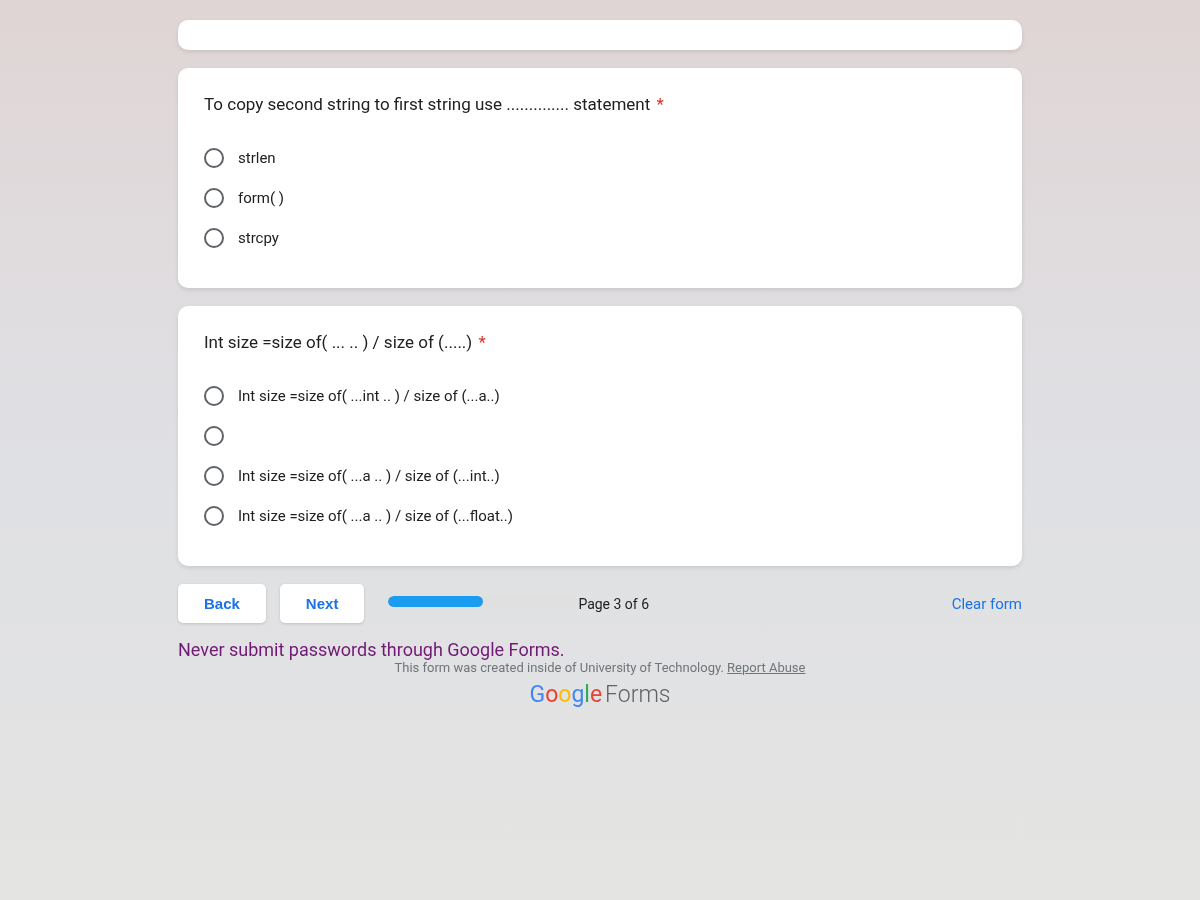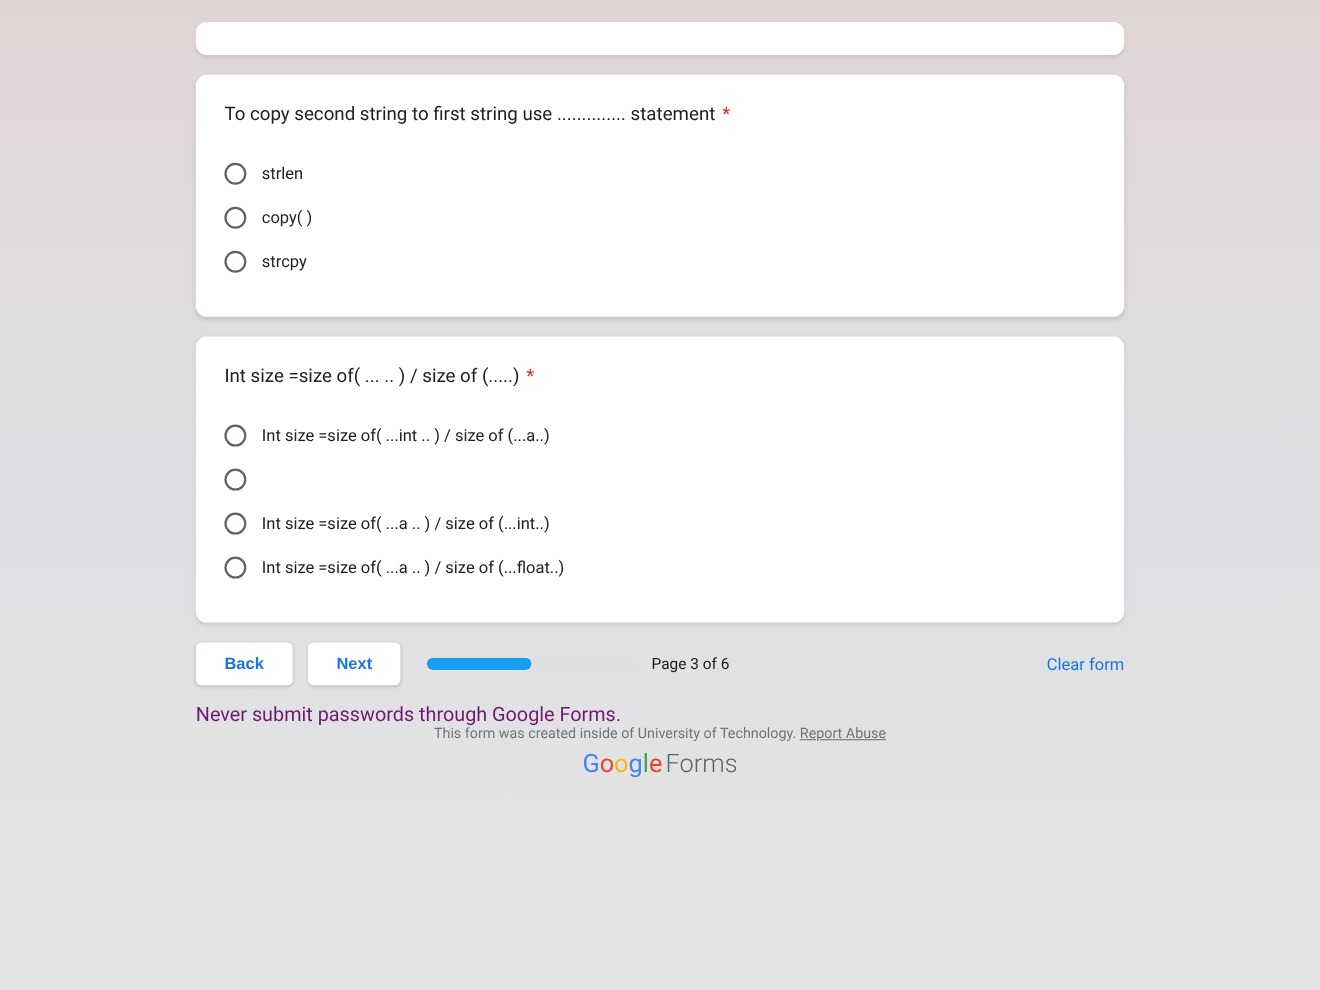--- a/index.html
+++ b/index.html
@@ -67,22 +67,20 @@
     border-radius: 5px;
     padding: 11px 26px;
     font-size: 15px;
     color: #1a73e8;
     cursor: pointer;
     box-shadow: 0 1px 3px rgba(0,0,0,0.15);
     font-weight: 700;
   }
   .progress-wrap {
     display: flex;
-    align-items: center;
-    gap: 14px;
     flex: 1;
     margin-left: 10px;
   }
   .progress-bar {
     width: 190px;
     height: 11px;
     background: #e0e0e0;
     border-radius: 6px;
     overflow: hidden;
     position: relative;
@@ -143,21 +141,21 @@
     <div class="question-title">
       <span>To copy second string to first string use .............. statement</span>
       <span class="required-star">*</span>
     </div>
     <div class="option-row">
       <span class="radio-circle"></span>
       <span class="option-label">strlen</span>
     </div>
     <div class="option-row">
       <span class="radio-circle"></span>
-      <span class="option-label">copy( )</span>
+      <span class="option-label">form( )</span>
     </div>
     <div class="option-row">
       <span class="radio-circle"></span>
       <span class="option-label">strcpy</span>
     </div>
   </div>
 
   <div class="question-card">
     <div class="question-title">
       <span>Int size =size of( ... .. ) / size of (.....)</span>

